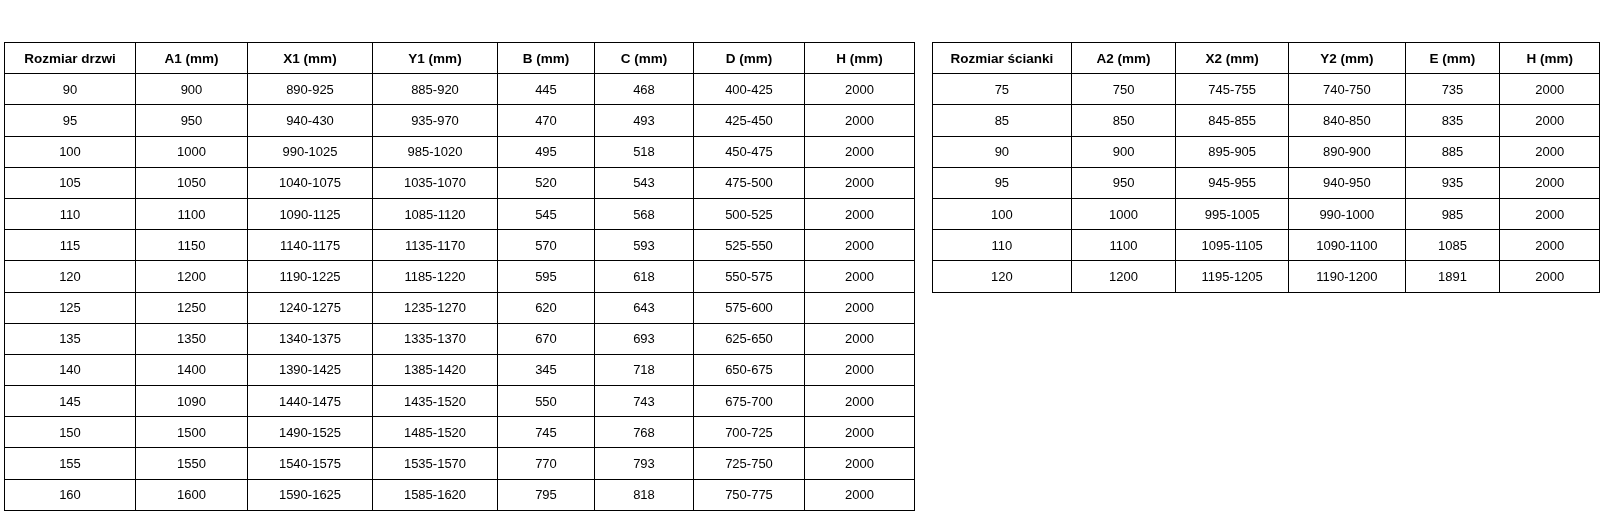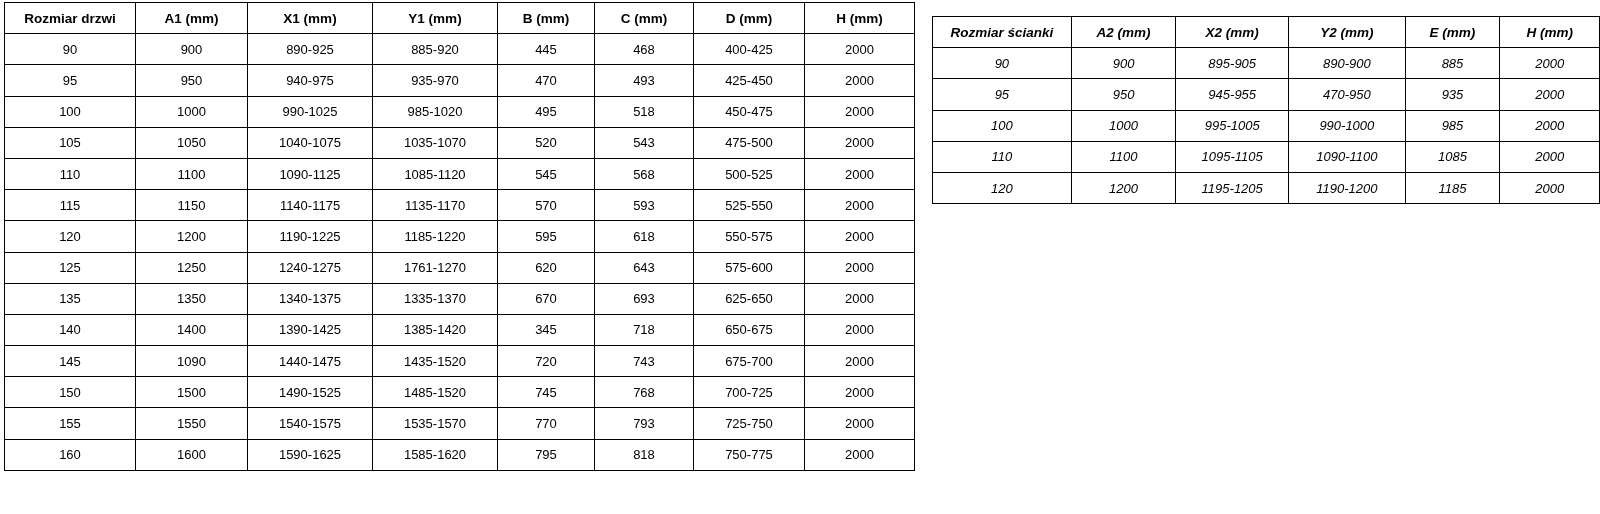--- a/index.html
+++ b/index.html
@@ -21,26 +21,26 @@
   }
   .table-wrap {
     position: absolute;
   }
   #doors-table-wrap {
     left: 4px;
     top: 2px;
   }
   #walls-table-wrap {
     left: 932px;
-    top: 16px;
-    font-style: italic;
+    top: 2px;
   }
   table {
     border-collapse: collapse;
     table-layout: fixed;
+    margin-top: 40px;
   }
   table td, table th {
     border: 1px solid #000000;
     text-align: center;
     vertical-align: middle;
     font-size: 13px;
     font-weight: normal;
     padding: 0;
     height: 31.2px;
     box-sizing: border-box;
@@ -103,21 +103,21 @@
             <td>890-925</td>
             <td>885-920</td>
             <td>445</td>
             <td>468</td>
             <td>400-425</td>
             <td>2000</td>
           </tr>
           <tr>
             <td>95</td>
             <td>950</td>
-            <td>940-975</td>
+            <td>940-430</td>
             <td>935-970</td>
             <td>470</td>
             <td>493</td>
             <td>425-450</td>
             <td>2000</td>
           </tr>
           <tr>
             <td>100</td>
             <td>1000</td>
             <td>990-1025</td>
@@ -164,21 +164,21 @@
             <td>1185-1220</td>
             <td>595</td>
             <td>618</td>
             <td>550-575</td>
             <td>2000</td>
           </tr>
           <tr>
             <td>125</td>
             <td>1250</td>
             <td>1240-1275</td>
-            <td>1761-1270</td>
+            <td>1235-1270</td>
             <td>620</td>
             <td>643</td>
             <td>575-600</td>
             <td>2000</td>
           </tr>
           <tr>
             <td>135</td>
             <td>1350</td>
             <td>1340-1375</td>
             <td>1335-1370</td>
@@ -195,21 +195,21 @@
             <td>345</td>
             <td>718</td>
             <td>650-675</td>
             <td>2000</td>
           </tr>
           <tr>
             <td>145</td>
             <td>1090</td>
             <td>1440-1475</td>
             <td>1435-1520</td>
-            <td>720</td>
+            <td>550</td>
             <td>743</td>
             <td>675-700</td>
             <td>2000</td>
           </tr>
           <tr>
             <td>150</td>
             <td>1500</td>
             <td>1490-1525</td>
             <td>1485-1520</td>
             <td>745</td>
@@ -256,32 +256,48 @@
             <th>Rozmiar ścianki</th>
             <th>A2 (mm)</th>
             <th>X2 (mm)</th>
             <th>Y2 (mm)</th>
             <th>E (mm)</th>
             <th>H (mm)</th>
           </tr>
       </thead>
       <tbody>
           <tr>
+            <td>75</td>
+            <td>750</td>
+            <td>745-755</td>
+            <td>740-750</td>
+            <td>735</td>
+            <td>2000</td>
+          </tr>
+          <tr>
+            <td>85</td>
+            <td>850</td>
+            <td>845-855</td>
+            <td>840-850</td>
+            <td>835</td>
+            <td>2000</td>
+          </tr>
+          <tr>
             <td>90</td>
             <td>900</td>
             <td>895-905</td>
             <td>890-900</td>
             <td>885</td>
             <td>2000</td>
           </tr>
           <tr>
             <td>95</td>
             <td>950</td>
             <td>945-955</td>
-            <td>470-950</td>
+            <td>940-950</td>
             <td>935</td>
             <td>2000</td>
           </tr>
           <tr>
             <td>100</td>
             <td>1000</td>
             <td>995-1005</td>
             <td>990-1000</td>
             <td>985</td>
             <td>2000</td>
@@ -292,20 +308,20 @@
             <td>1095-1105</td>
             <td>1090-1100</td>
             <td>1085</td>
             <td>2000</td>
           </tr>
           <tr>
             <td>120</td>
             <td>1200</td>
             <td>1195-1205</td>
             <td>1190-1200</td>
-            <td>1185</td>
+            <td>1891</td>
             <td>2000</td>
           </tr>
         </tbody>
     </table>
   </div>
 
 </div>
 
 </body></html>

